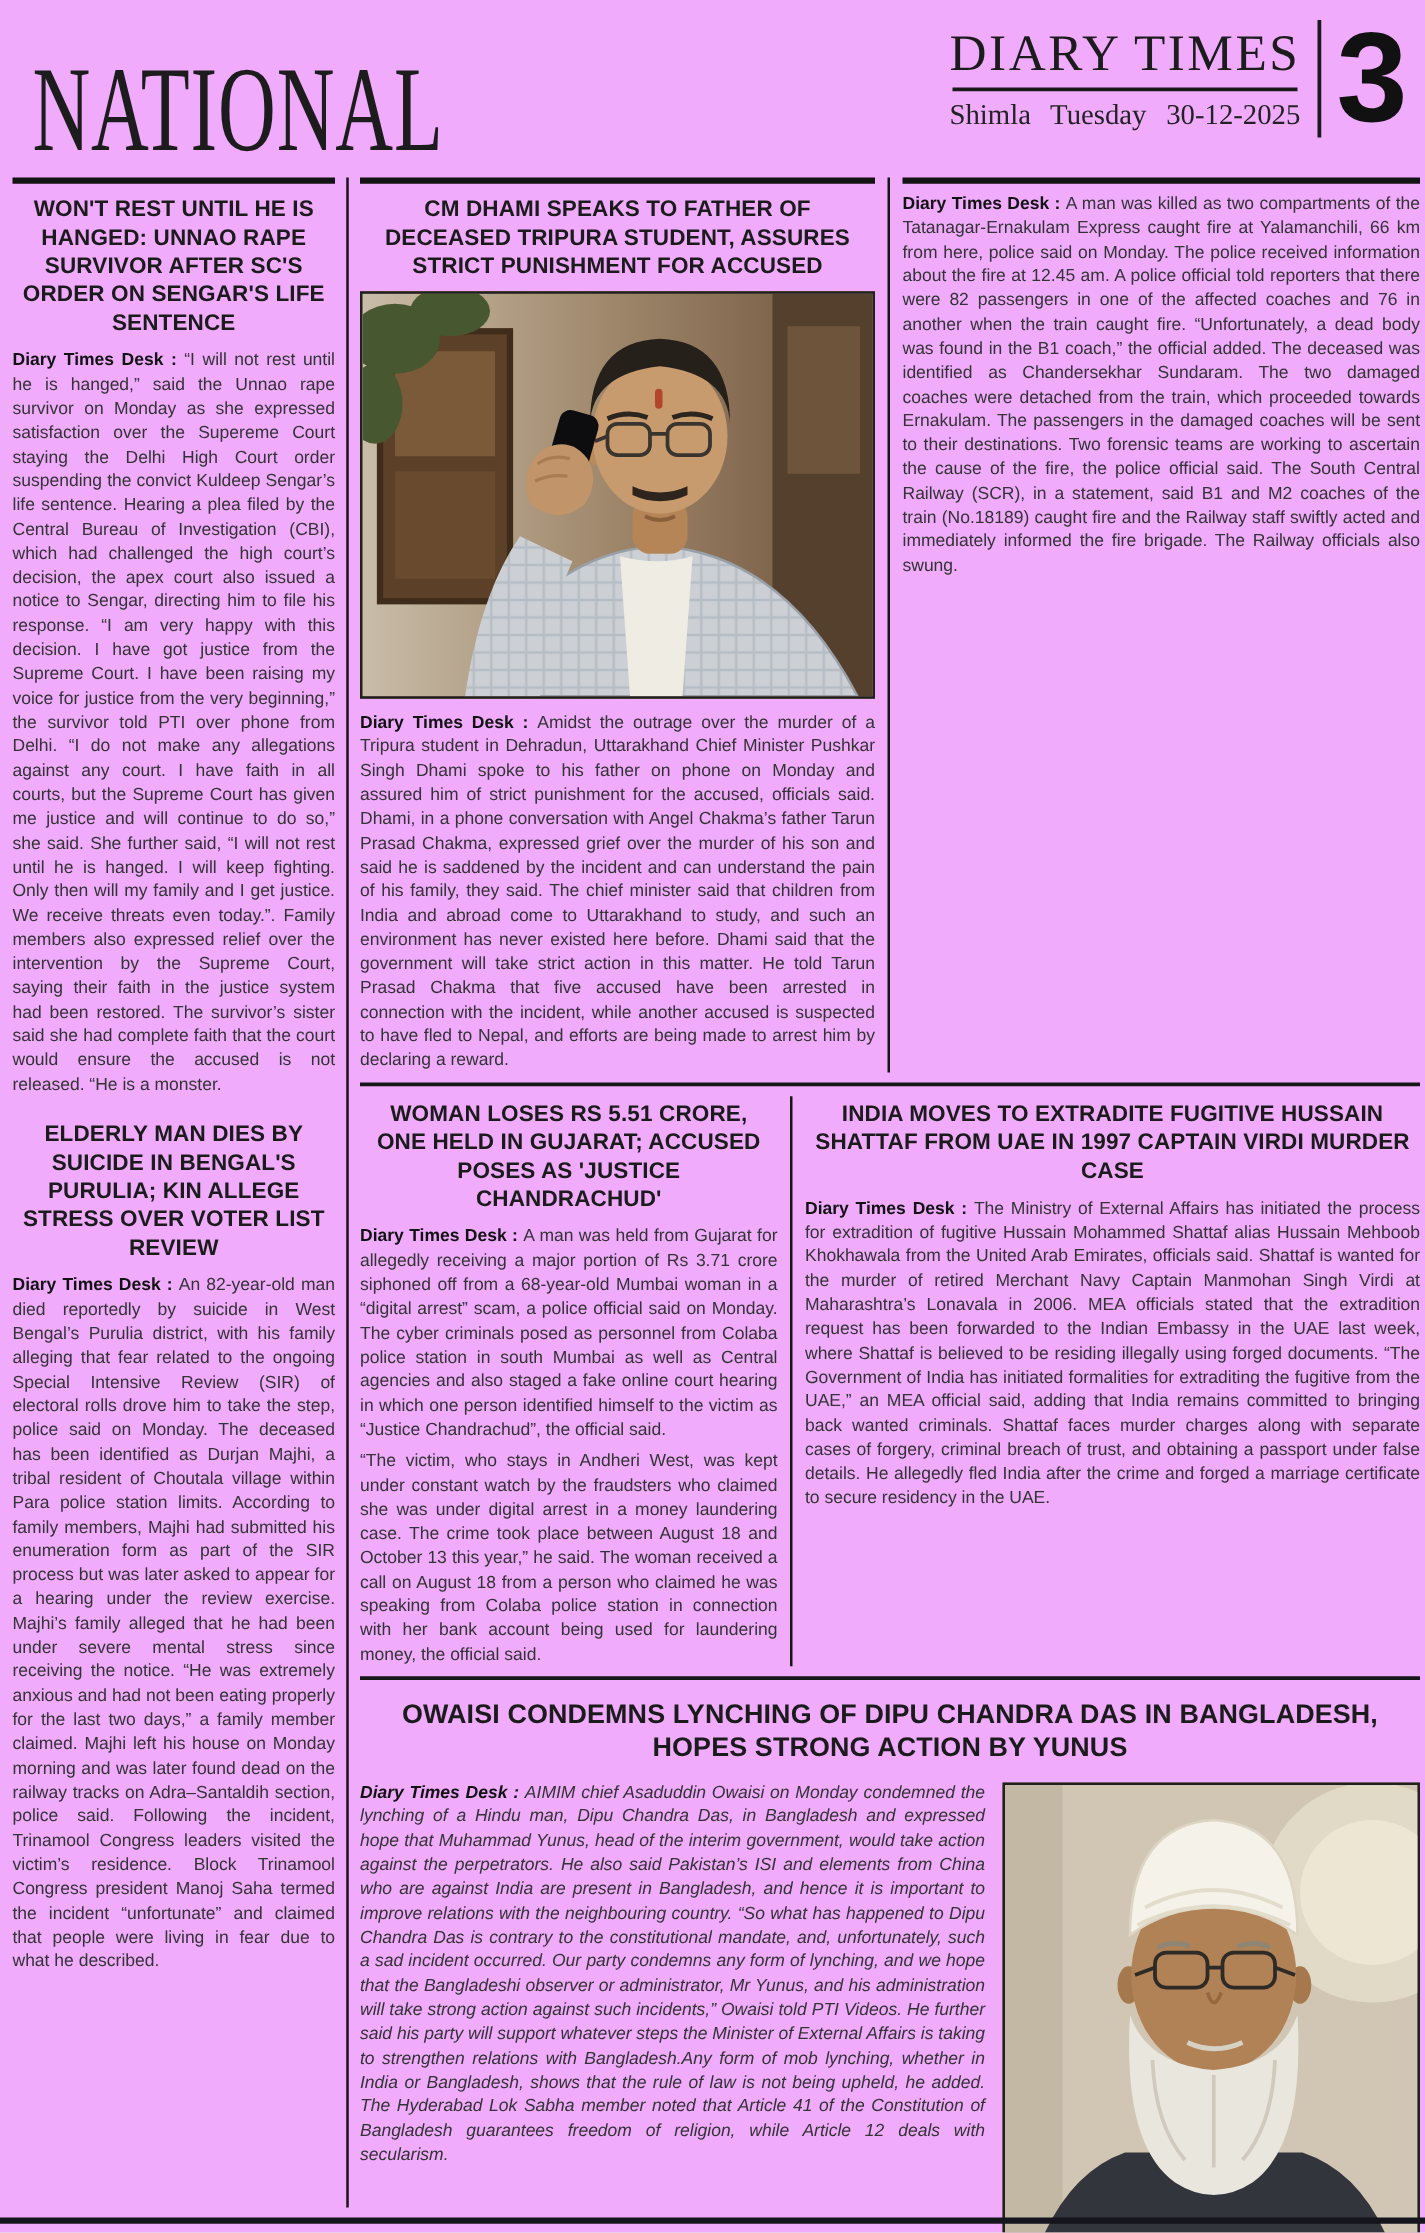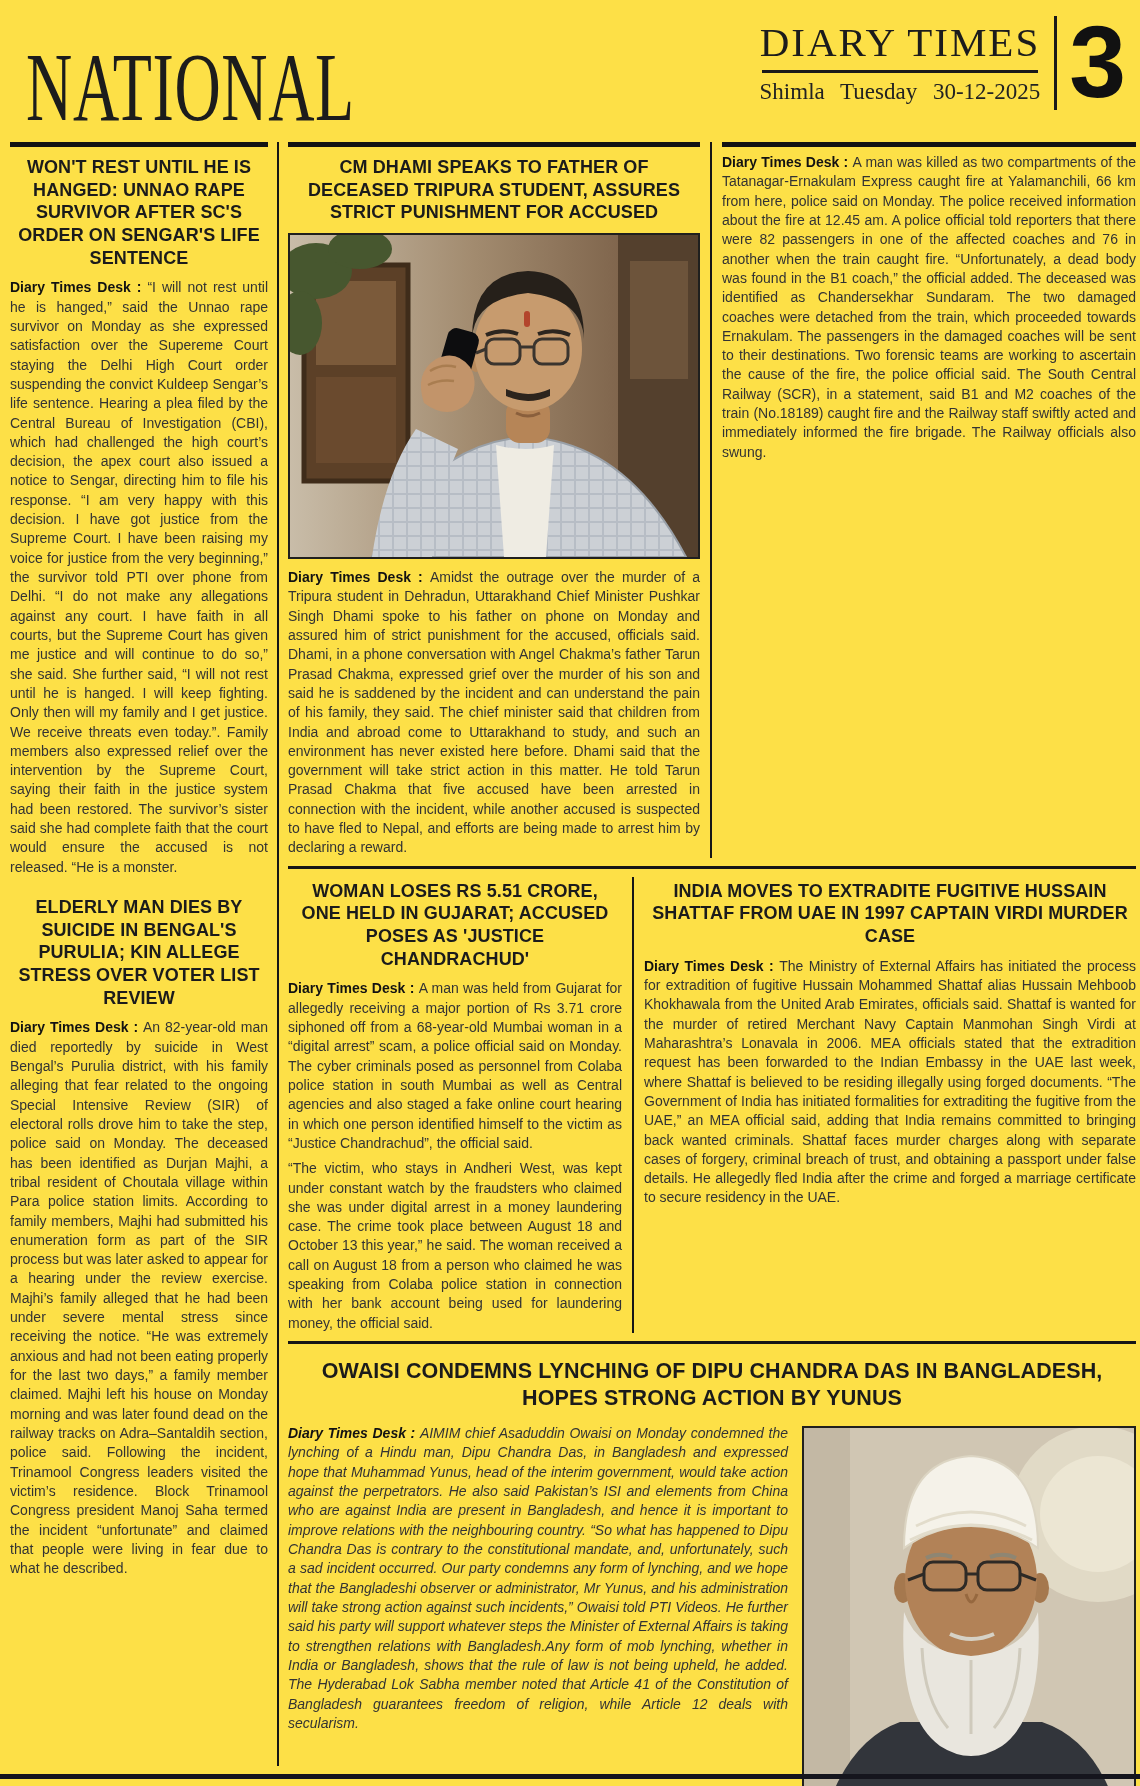--- a/index.html
+++ b/index.html
@@ -1,16 +1,16 @@
 <!DOCTYPE html>
 <html><head>
 <meta charset="utf-8">
 <style>
   html,body{margin:0;padding:0;background:#e8e8e8;}
-  .page{width:1140px;height:1786px;background:#fde047;position:relative;margin:0 auto;
+  .page{width:1140px;height:1786px;background:#f0abfc;position:relative;margin:0 auto;
         font-family:"Liberation Sans",sans-serif;color:#2e2e2e;overflow:hidden;box-sizing:border-box;}
 
   
   .masthead{position:relative;height:130px;}
   .section-title{position:absolute;left:26px;bottom:2px;font-family:"Liberation Serif",serif;
       font-size:97px;line-height:.82;color:#1c1c1c;letter-spacing:1px;
       transform:scaleX(.66);transform-origin:left bottom;white-space:nowrap;}
   .mast-right{position:absolute;right:16px;top:16px;display:flex;align-items:stretch;}
   .paper-block{text-align:center;padding-top:6px;}
   .paper-name{font-family:"Liberation Serif",serif;font-size:41px;letter-spacing:2px;color:#1c1c1c;line-height:1;white-space:nowrap;}

